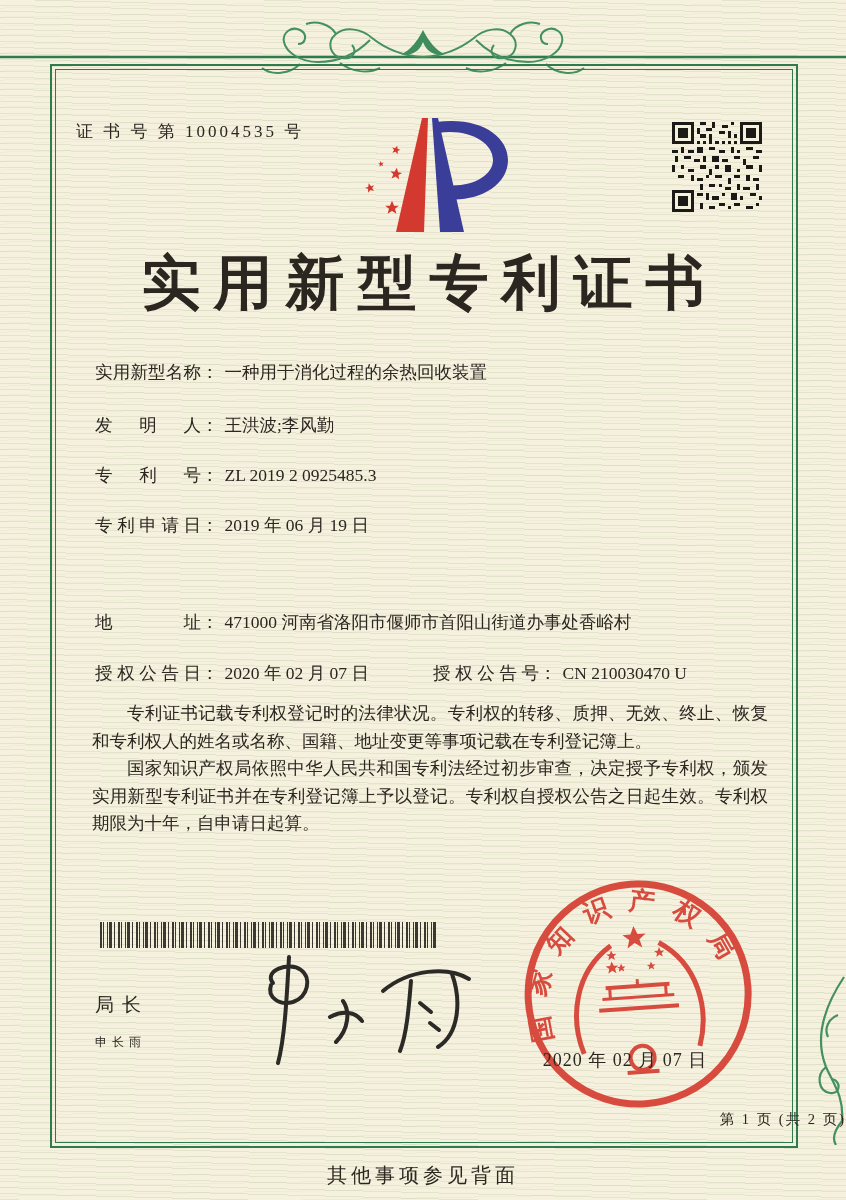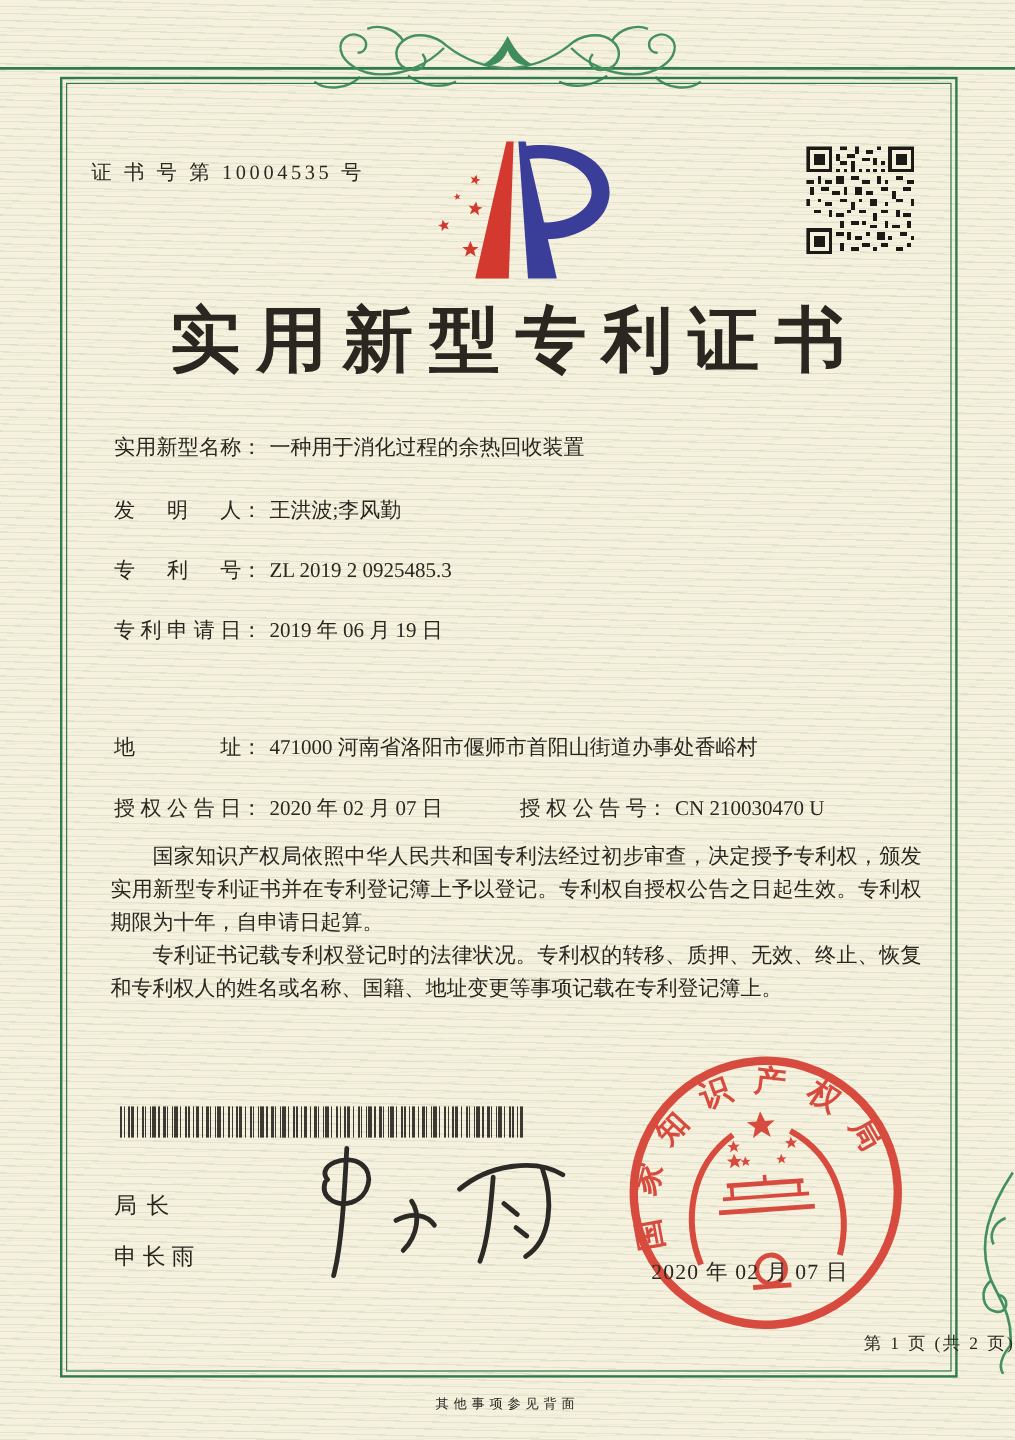--- a/index.html
+++ b/index.html
@@ -17,21 +17,21 @@
       repeating-linear-gradient(-1deg, rgba(146,176,126,.08) 0 1px, transparent 1px 9px);
   }
   
   .frame{
     position:absolute;left:50px;top:64px;width:744px;height:1080px;
     border:2px solid #2f7a4e;
   }
   .frame::before{content:"";position:absolute;inset:3px;border:1px solid #2f7a4e;}
   .top-orn{position:absolute;left:0;top:0;}
   .right-orn{position:absolute;right:0;top:975px;}
-  .cert-no{position:absolute;left:76px;top:132px;font-size:17px;letter-spacing:3px;}
+  .cert-no{position:absolute;left:76px;top:120px;font-size:17px;letter-spacing:3px;}
   .logo{position:absolute;left:348px;top:112px;}
   .qr{position:absolute;left:672px;top:122px;}
   .title{
     position:absolute;left:0;right:0;top:244px;text-align:center;
     font-size:59px;font-weight:700;letter-spacing:13px;padding-left:13px;
   }
   .row{position:absolute;left:95px;width:680px;font-size:17.5px;white-space:nowrap;}
   .r0{top:360px}.r1{top:413px}.r2{top:463px}.r3{top:513px}.r4{top:561px}.r5{top:610px}.r6{top:661px}
   .flabel{display:inline-block;width:106px;text-align:justify;text-align-last:justify;vertical-align:bottom;}
   .colon{margin-right:6px;}
@@ -42,26 +42,26 @@
   }
   .paras p{margin:0;text-indent:2em;}
   .barcode{
     position:absolute;left:100px;top:922px;width:338px;height:26px;opacity:.88;
     background:repeating-linear-gradient(90deg,
       #241f1a 0 2px,transparent 2px 3px,#241f1a 3px 4px,transparent 4px 7px,
       #241f1a 7px 8px,transparent 8px 9px,#241f1a 9px 12px,transparent 12px 14px,
       #241f1a 14px 15px,transparent 15px 18px);
   }
   .officer-title{position:absolute;left:95px;top:992px;font-size:19px;letter-spacing:8px;}
-  .officer-name{position:absolute;left:95px;top:1034px;font-size:19px;letter-spacing:5px;}
+  .officer-name{position:absolute;left:95px;top:1034px;font-size:12px;letter-spacing:5px;}
   .signature{position:absolute;left:215px;top:945px;}
   .seal{position:absolute;left:518px;top:872px;transform:rotate(-4deg);}
   .seal-date{position:absolute;left:520px;top:1048px;width:210px;text-align:center;font-size:18px;letter-spacing:1px;}
   .page-info{position:absolute;left:0;right:0;top:1110px;text-align:right;font-size:14.5px;letter-spacing:2px;}
-  .back-note{position:absolute;left:0;right:0;top:1162px;text-align:center;font-size:11px;letter-spacing:4px;}
+  .back-note{position:absolute;left:0;right:0;top:1162px;text-align:center;font-size:20px;letter-spacing:4px;}
   .seal text{font-family:"Liberation Serif","DejaVu Serif",serif;font-weight:700;}
 </style>
 </head>
 <body>
 
 <div class="page">
 
   <svg class="top-orn" width="846" height="115" viewBox="0 0 846 115">
     <line x1="0" y1="57" x2="846" y2="57" stroke="#2f7a4e" stroke-width="2.4"></line>
     <g stroke="#44915f" fill="none" stroke-width="2">
@@ -144,22 +144,22 @@
     <span class="flabel">地址</span><span class="colon">：</span><span class="fvalue">471000 河南省洛阳市偃师市首阳山街道办事处香峪村</span>
   </div>
   <div class="row r6">
     <span class="flabel">授权公告日</span><span class="colon">：</span><span class="fvalue">2020 年 02 月 07 日</span>
     <span class="pair2">
       <span class="flabel">授权公告号</span><span class="colon">：</span><span class="fvalue">CN 210030470 U</span>
     </span>
   </div>
 
   <div class="paras">
+    <p>专利证书记载专利权登记时的法律状况。专利权的转移、质押、无效、终止、恢复和专利权人的姓名或名称、国籍、地址变更等事项记载在专利登记簿上。</p>
     <p>国家知识产权局依照中华人民共和国专利法经过初步审查，决定授予专利权，颁发实用新型专利证书并在专利登记簿上予以登记。专利权自授权公告之日起生效。专利权期限为十年，自申请日起算。</p>
-    <p>专利证书记载专利权登记时的法律状况。专利权的转移、质押、无效、终止、恢复和专利权人的姓名或名称、国籍、地址变更等事项记载在专利登记簿上。</p>
   </div>
 
   <div class="barcode"></div>
 
   <div class="officer-title">局长</div>
   <div class="officer-name">申长雨</div>
 
   <svg class="signature" width="270" height="125" viewBox="0 0 270 125">
     <g stroke="#2c2a27" stroke-width="4" fill="none" stroke-linecap="round">
       <path d="M58,38 C48,26 74,16 86,25 C97,33 93,52 78,57 C64,61 52,52 56,40"></path>

